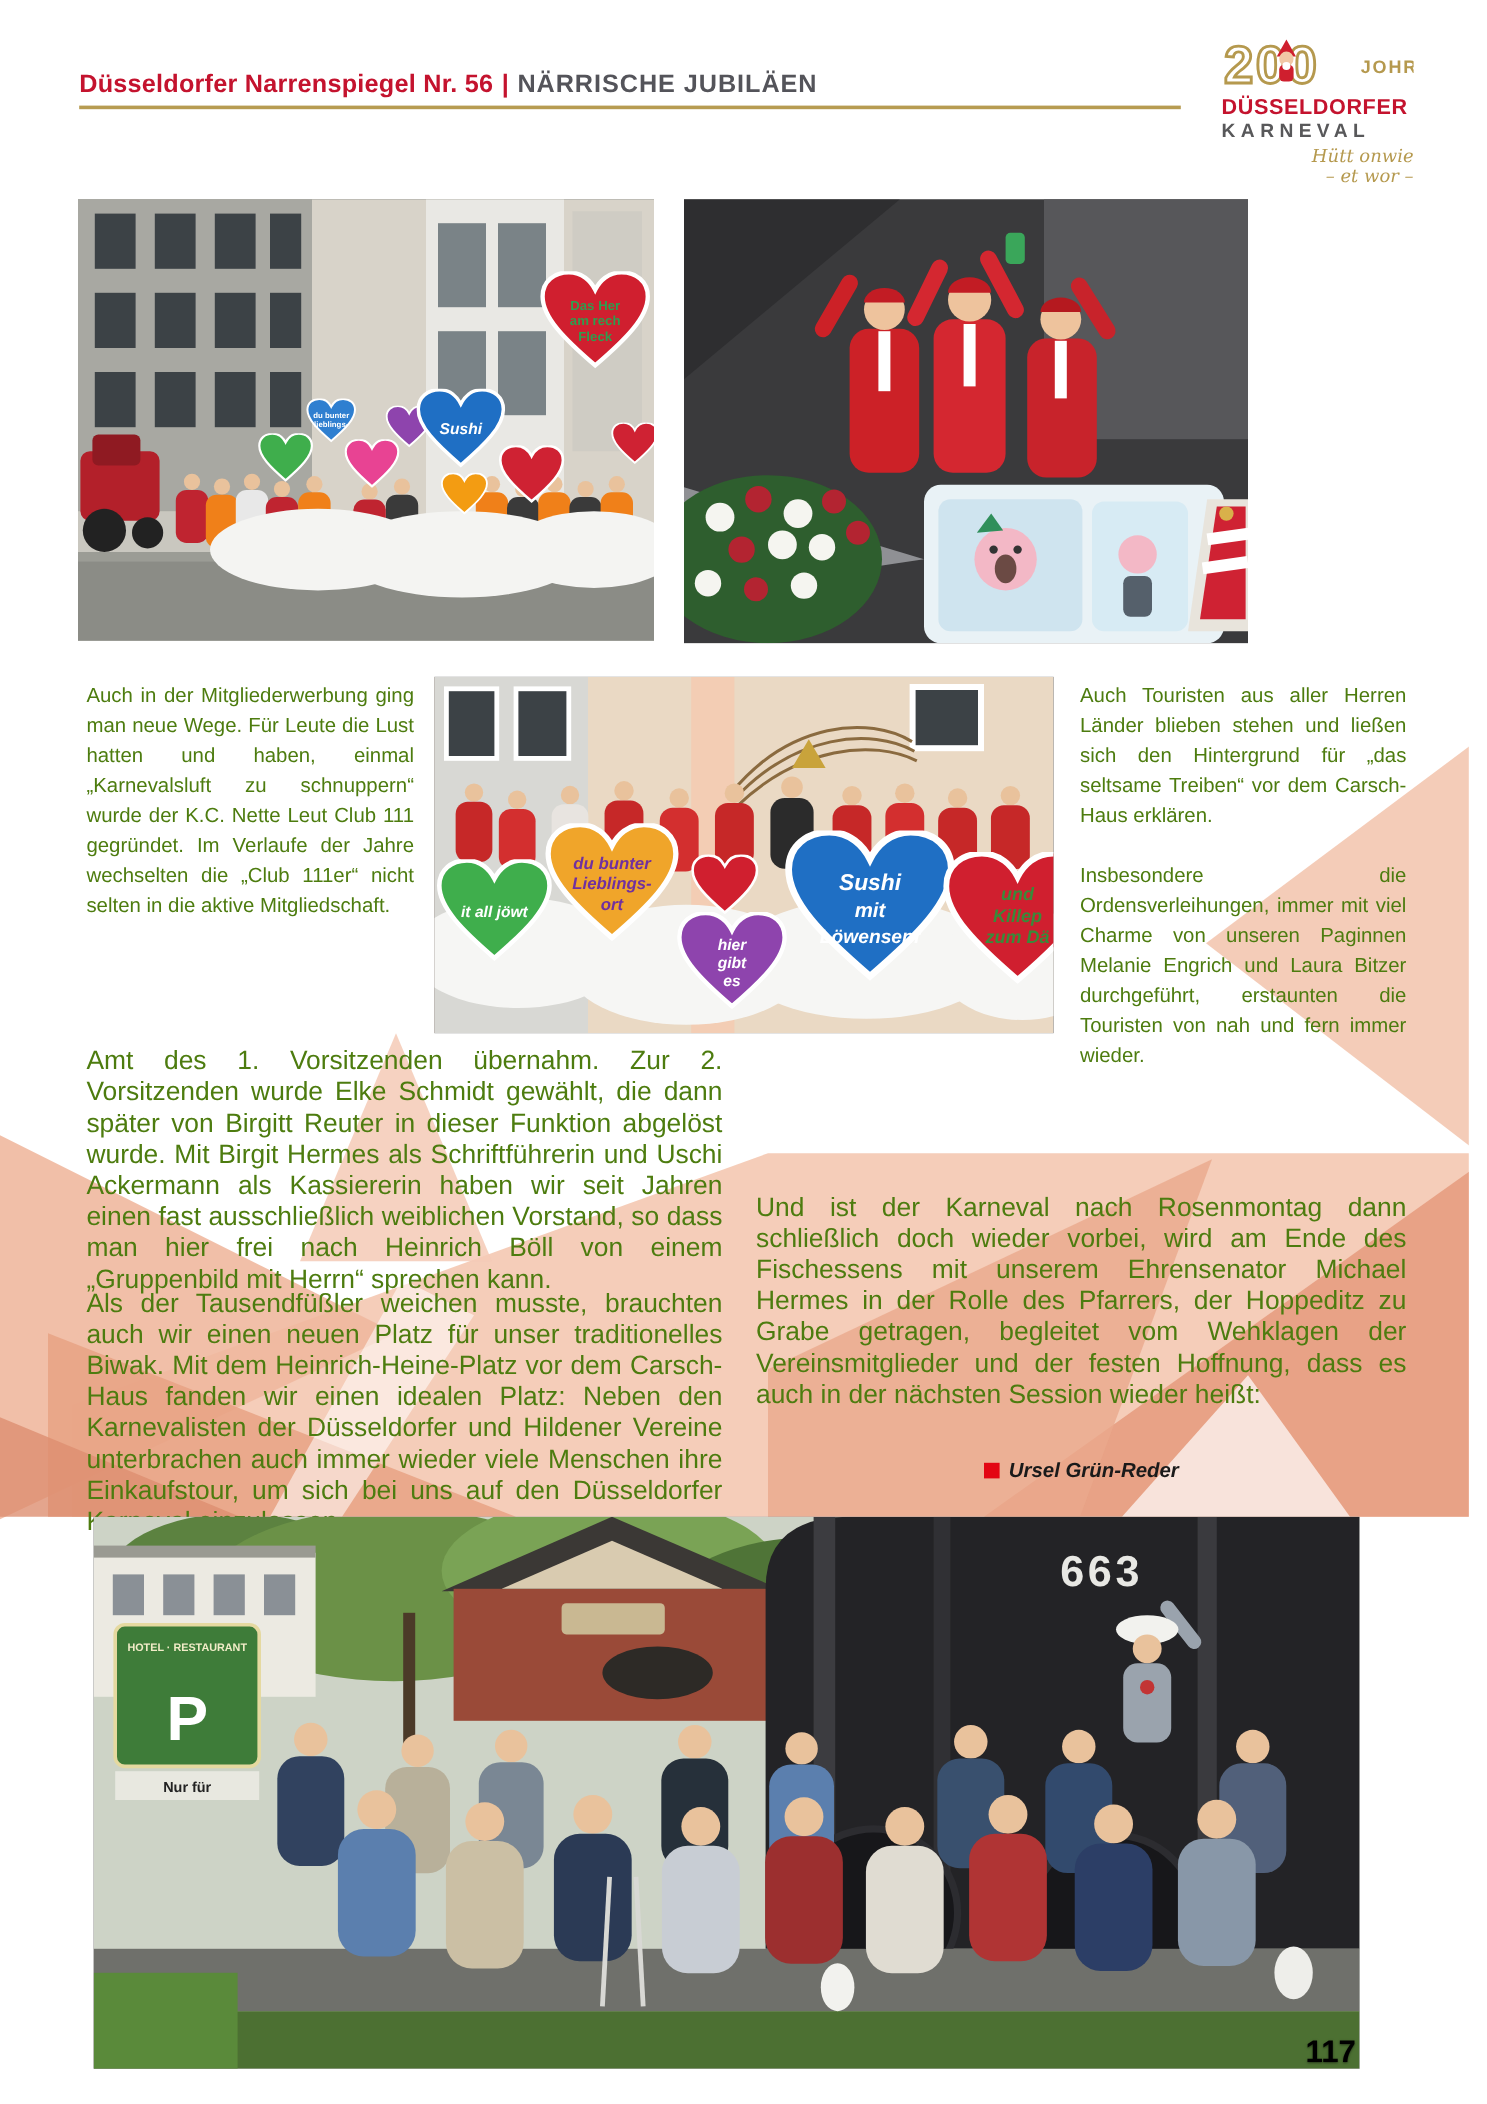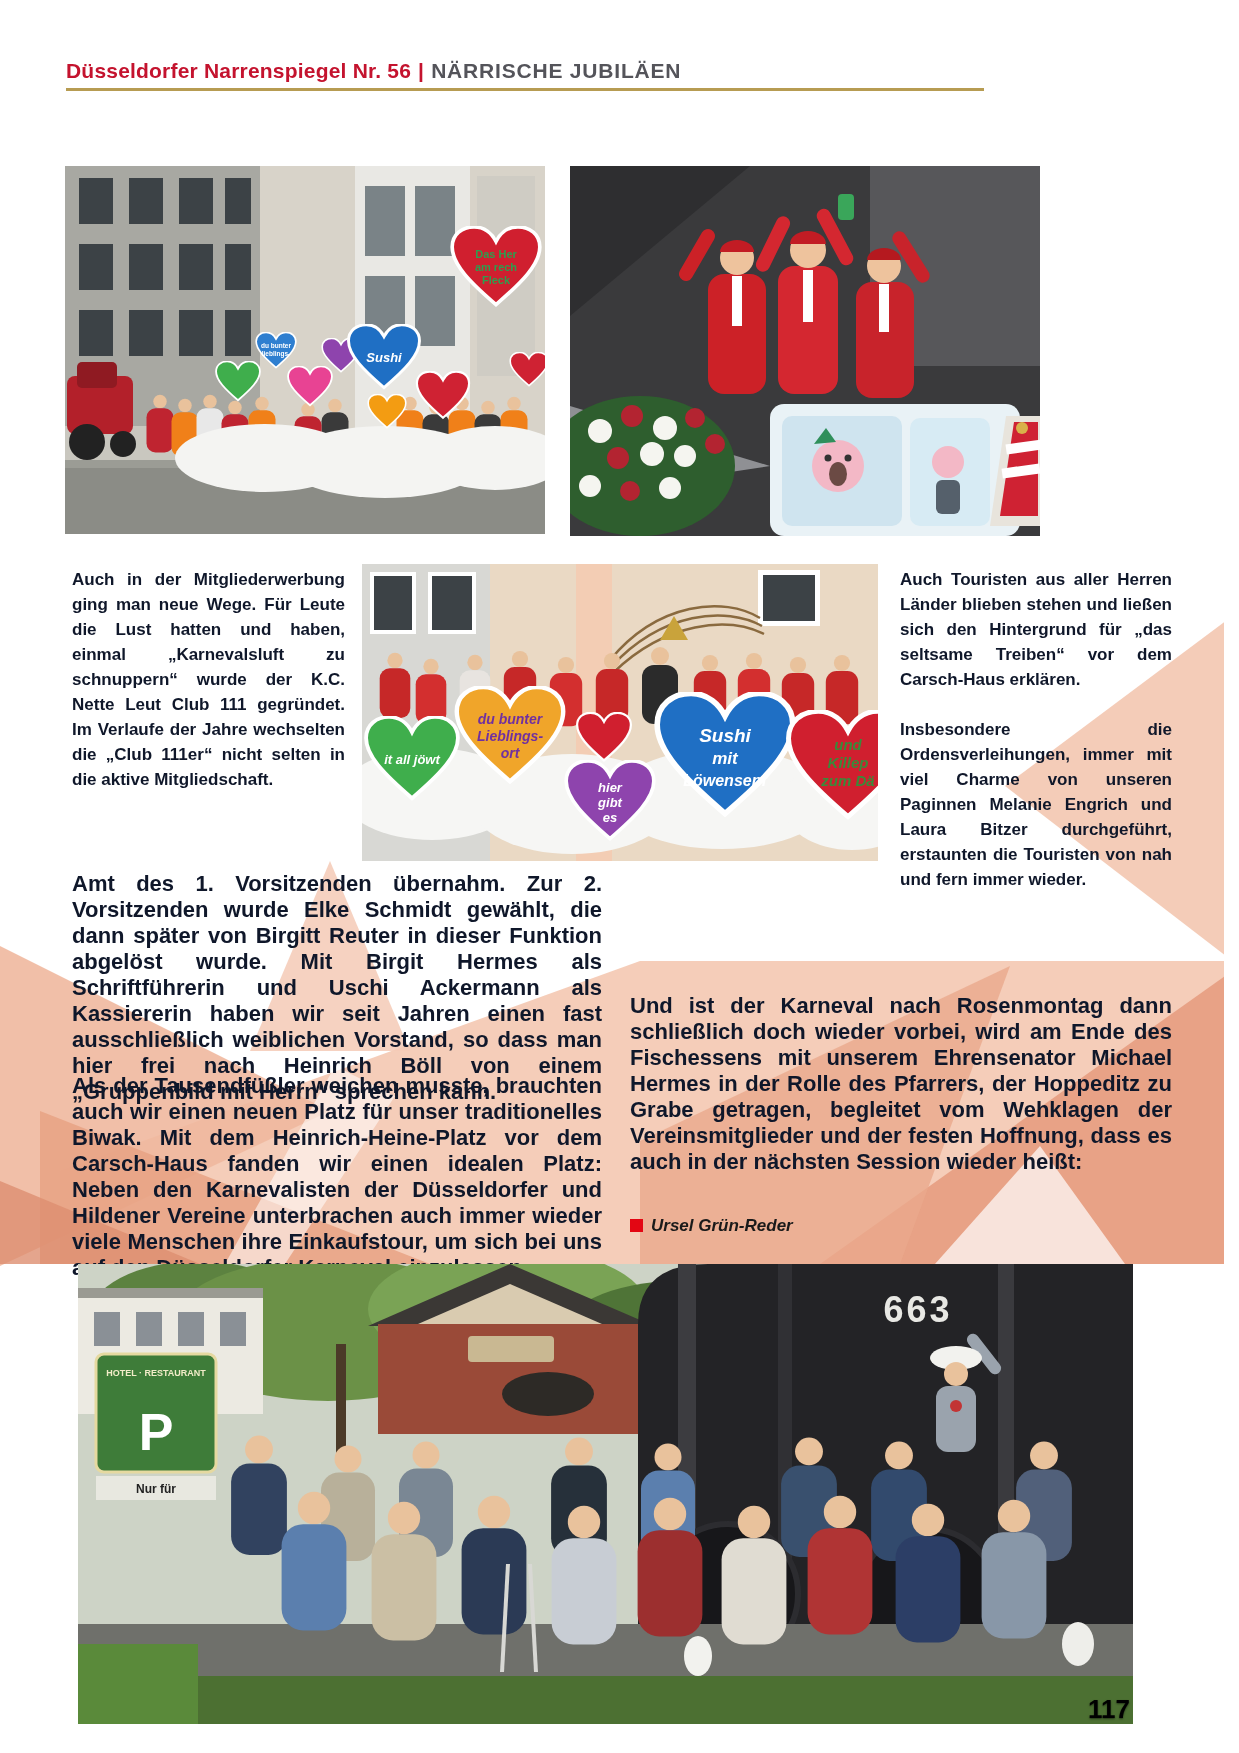--- a/index.html
+++ b/index.html
@@ -15,26 +15,26 @@
   .gold-rule{position:absolute;left:66px;top:77px;width:918px;height:3px;background:#b79c52;}
   
   .logo{position:absolute;left:1018px;top:18px;width:160px;}
   .logo-line1{color:#c4132e;font-weight:bold;font-size:18px;letter-spacing:.5px;margin-top:2px;}
   .logo-line2{color:#58585a;font-weight:bold;font-size:16px;letter-spacing:4.5px;margin-top:1px;}
   .logo-script{color:#b5994e;font-family:"DejaVu Serif",serif;font-style:italic;font-size:15px;
                text-align:right;line-height:17px;margin-top:3px;}
   
   .photo{position:absolute;overflow:hidden;background:#777;}
   
-  .body-text{position:absolute;font-weight:bold;color:#0f172a;text-align:justify;}
+  .body-text{position:absolute;font-weight:normal;color:#4d7c0f;text-align:justify;}
   .col{font-size:17px;line-height:25px;}
   .wide{font-size:22px;line-height:26px;}
   .slogan{position:absolute;left:630px;top:1172px;width:542px;text-align:center;
           color:#e30613;font-weight:bold;font-size:19px;}
-  .byline{position:absolute;left:630px;top:1205px;width:542px;text-align:left;
+  .byline{position:absolute;left:630px;top:1205px;width:542px;text-align:center;
           font-size:17px;font-weight:bold;font-style:italic;color:#1a1a1a;}
   .byline .sq{display:inline-block;width:13px;height:13px;background:#e30613;margin-right:8px;vertical-align:-1px;}
   .pagenum{position:absolute;left:1088px;top:1683px;color:#000000;font-weight:bold;font-size:26px;
            text-shadow:0 1px 2px rgba(0,0,0,.5);}
   .heart-txt{font-weight:bold;}
 </style>
 </head>
 <body>
 
 <div class="page">
@@ -62,20 +62,38 @@
     <polygon points="0,1170 200,1253 0,1253" fill="#dd8f70" opacity="0.8"></polygon>
     <polygon points="225,1253 335,1055 395,1085 285,1253" fill="#ffffff" opacity="0.55"></polygon>
     <polygon points="935,1253 1040,1135 1125,1253" fill="#ffffff" opacity="0.7"></polygon>
   </svg>
 
   <div class="header-title">
     <span class="t-red">Düsseldorfer Narrenspiegel Nr. 56</span><span class="t-div">|</span><span class="t-dark">NÄRRISCHE JUBILÄEN</span>
   </div>
   <div class="gold-rule"></div>
 
+  <div class="logo">
+    <svg width="160" height="48" viewBox="0 0 160 48">
+      <text x="2" y="40" font-size="44" font-weight="bold" letter-spacing="2" fill="none" stroke="#b5994e" stroke-width="2.4">200</text>
+      <g>
+        <path d="M46,18 L54,4 L62,18 Z" fill="#cf1f2e"></path>
+        <circle cx="54" cy="20" r="6" fill="#f1c8a6"></circle>
+        <rect x="48" y="25" width="12" height="14" rx="4" fill="#cf1f2e"></rect>
+        <circle cx="54" cy="26" r="3.4" fill="#ffffff"></circle>
+      </g>
+      <text x="116" y="32" font-size="15" font-weight="bold" letter-spacing="1.5" fill="#b5994e">JOHR</text>
+    </svg>
+    <div class="logo-line1">DÜSSELDORFER</div>
+    <div class="logo-line2">KARNEVAL</div>
+    <div class="logo-script">
+      <div>Hütt onwie</div>
+      <div>– et wor –</div>
+    </div>
+  </div>
 
   <div class="photo" style="left:65px;top:155px;width:480px;height:368px;">
     <svg width="480" height="368" viewBox="0 0 480 368">
       <rect width="480" height="368" fill="#c9c7bf"></rect>
       <rect x="0" y="0" width="195" height="260" fill="#a8a8a2"></rect>
       <g fill="#3c4246">
         <rect x="14" y="12" width="34" height="46"></rect>
           <rect x="64" y="12" width="34" height="46"></rect>
           <rect x="114" y="12" width="34" height="46"></rect>
           <rect x="160" y="12" width="26" height="46"></rect>

